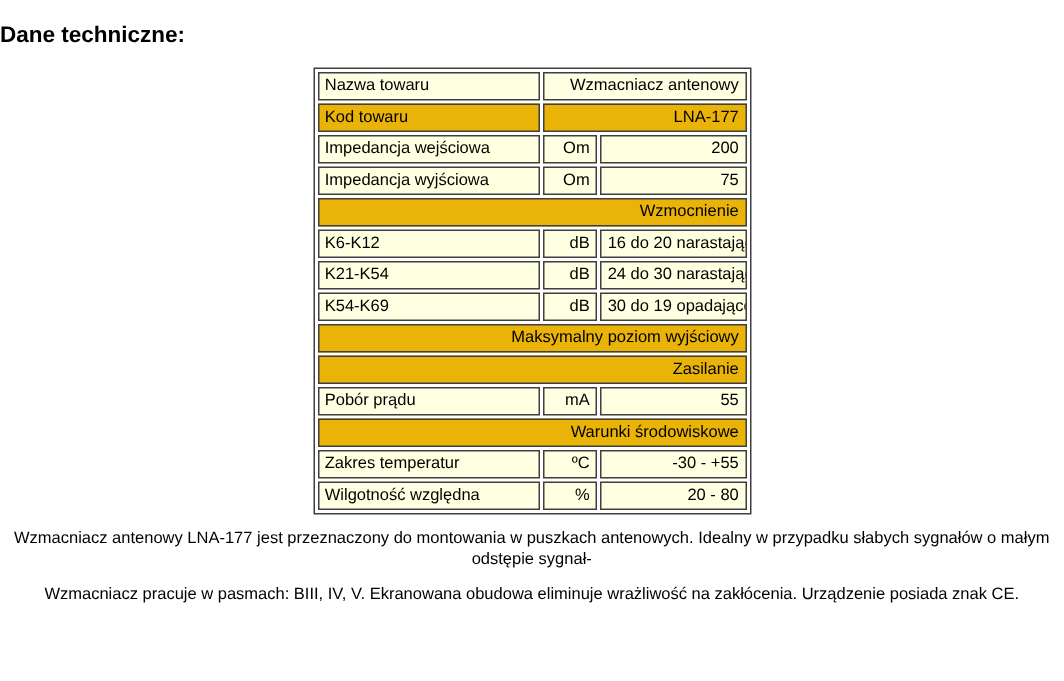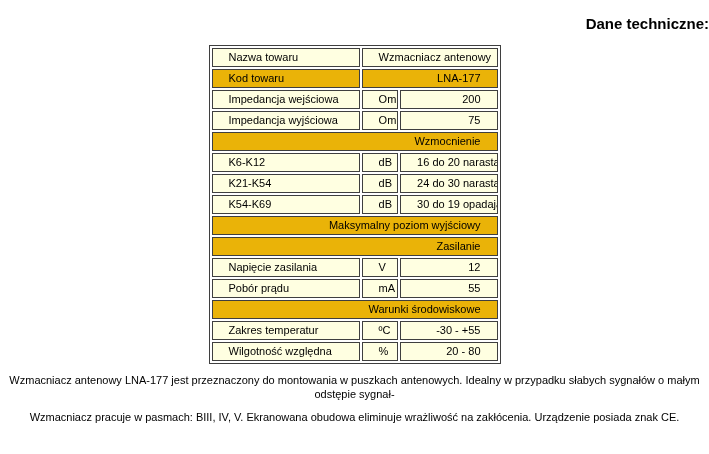--- a/index.html
+++ b/index.html
@@ -4,40 +4,40 @@
 <style>
   html, body { margin:0; padding:0; }
   body {
     width:709px; height:454px;
     background:#ffffff;
     font-family:"Liberation Sans", sans-serif;
     color:#000;
     overflow:hidden;
   }
   .page-title {
-    text-align:right;
+    text-align:left;
     font-size:15px;
     font-weight:bold;
     margin:15px 0 13px 0;
   }
   table.spec {
     border-collapse:separate;
     border-spacing:2px;
     margin:0 auto;
     border:1px solid #3f3f3f;
     background:#ffffff;
     width:292px;
     table-layout:fixed;
   }
   table.spec td {
     border:1px solid #3f3f3f;
     font-size:11px;
     line-height:13px;
     height:13px;
-    padding:2px 16px;
+    padding:2px 4px;
     background:#ffffe1;
     overflow:hidden;
     white-space:nowrap;
   }
   table.spec td.center { text-align:right; }
   table.spec tr.grey td { background:#eab308; }
   .col-label { width:146px; }
   .col-unit  { width:36px; }
   .col-value { width:96px; }
   .footer {
@@ -96,25 +96,20 @@
       <td class="center">dB</td>
       <td class="center">30 do 19 opadające</td>
     </tr>
     <tr class="grey">
       <td class="center" colspan="3">Maksymalny poziom wyjściowy</td>
     </tr>
     <tr class="grey">
       <td class="center" colspan="3">Zasilanie</td>
     </tr>
     <tr>
-      <td>Napięcie zasilania</td>
-      <td class="center">V</td>
-      <td class="center">12</td>
-    </tr>
-    <tr>
       <td>Pobór prądu</td>
       <td class="center">mA</td>
       <td class="center">55</td>
     </tr>
     <tr class="grey">
       <td class="center" colspan="3">Warunki środowiskowe</td>
     </tr>
     <tr>
       <td>Zakres temperatur</td>
       <td class="center">ºC</td>

